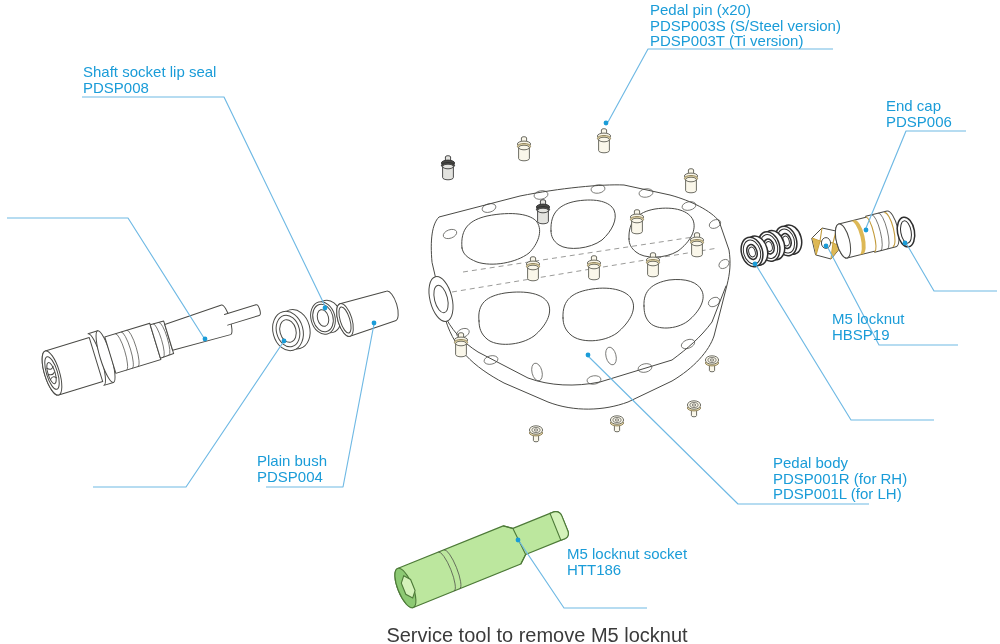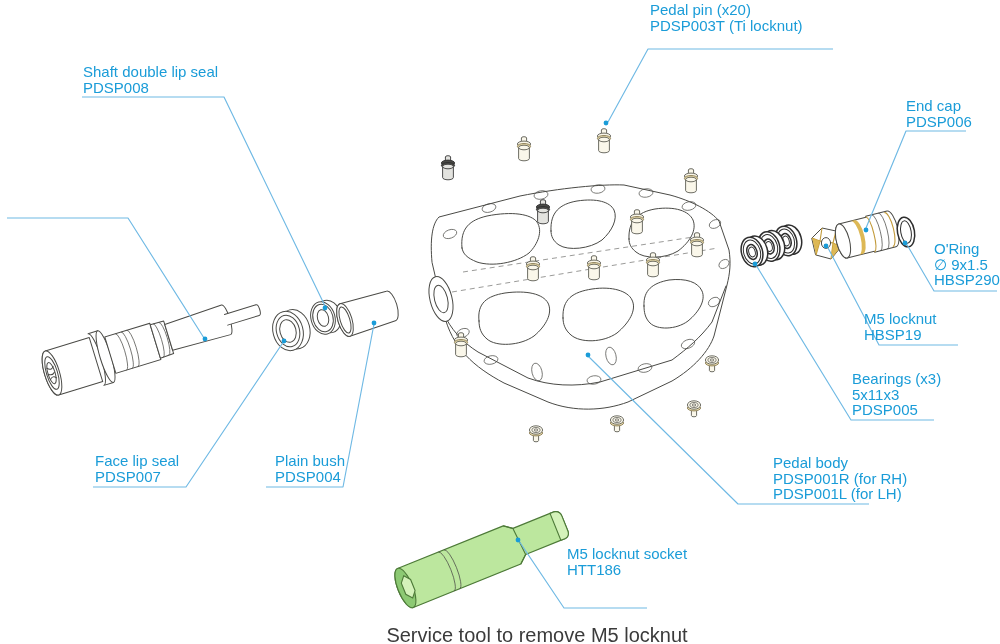--- a/index.html
+++ b/index.html
@@ -252,57 +252,44 @@
     <circle class="dot" cx="755" cy="264" r="2.4"></circle>
     <circle class="dot" cx="284" cy="341" r="2.4"></circle>
     <circle class="dot" cx="374" cy="323" r="2.4"></circle>
     <circle class="dot" cx="588" cy="355" r="2.4"></circle>
     <circle class="dot" cx="518" cy="540" r="2.4"></circle>
   </g>
 </svg>
 
   <div class="lbl" style="left:650px;top:2px">
     <div>Pedal pin (x20)</div>
-    <div>PDSP003T (Ti locknut)</div>
+    <div>PDSP003S (S/Steel version)</div>
+    <div>PDSP003T (Ti version)</div>
   </div>
 
   <div class="lbl" style="left:83px;top:64px">
-    <div>Shaft double lip seal</div>
+    <div>Shaft socket lip seal</div>
     <div>PDSP008</div>
   </div>
 
 
-  <div class="lbl" style="left:906px;top:98px">
+  <div class="lbl" style="left:886px;top:98px">
     <div>End cap</div>
     <div>PDSP006</div>
   </div>
 
-  <div class="lbl" style="left:934px;top:241px">
-    <div>O'Ring</div>
-    <div>∅ 9x1.5</div>
-    <div>HBSP290</div>
-  </div>
-
-  <div class="lbl" style="left:864px;top:311px">
+
+  <div class="lbl" style="left:832px;top:311px">
     <div>M5 locknut</div>
     <div>HBSP19</div>
   </div>
 
-  <div class="lbl" style="left:852px;top:371px">
-    <div>Bearings (x3)</div>
-    <div>5x11x3</div>
-    <div>PDSP005</div>
-  </div>
-
-  <div class="lbl" style="left:95px;top:453px">
-    <div>Face lip seal</div>
-    <div>PDSP007</div>
-  </div>
-
-  <div class="lbl" style="left:275px;top:453px">
+
+
+  <div class="lbl" style="left:257px;top:453px">
     <div>Plain bush</div>
     <div>PDSP004</div>
   </div>
 
   <div class="lbl" style="left:773px;top:455px">
     <div>Pedal body</div>
     <div>PDSP001R (for RH)</div>
     <div>PDSP001L (for LH)</div>
   </div>
 

